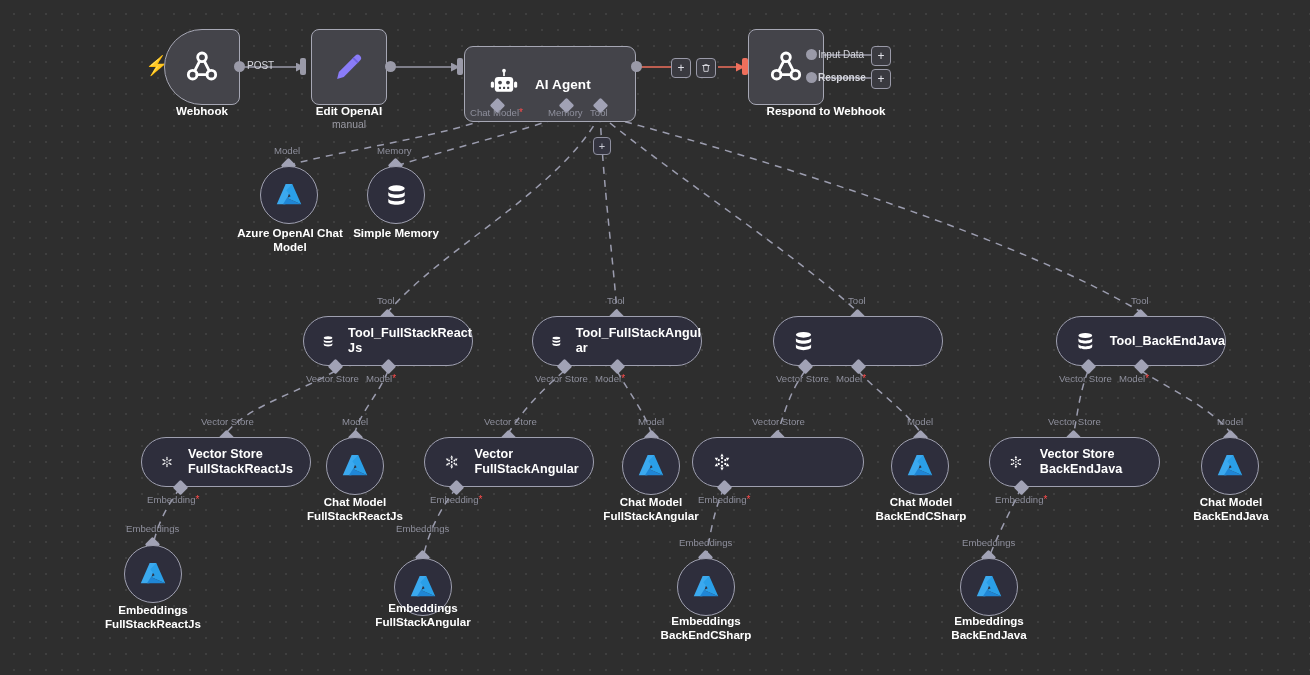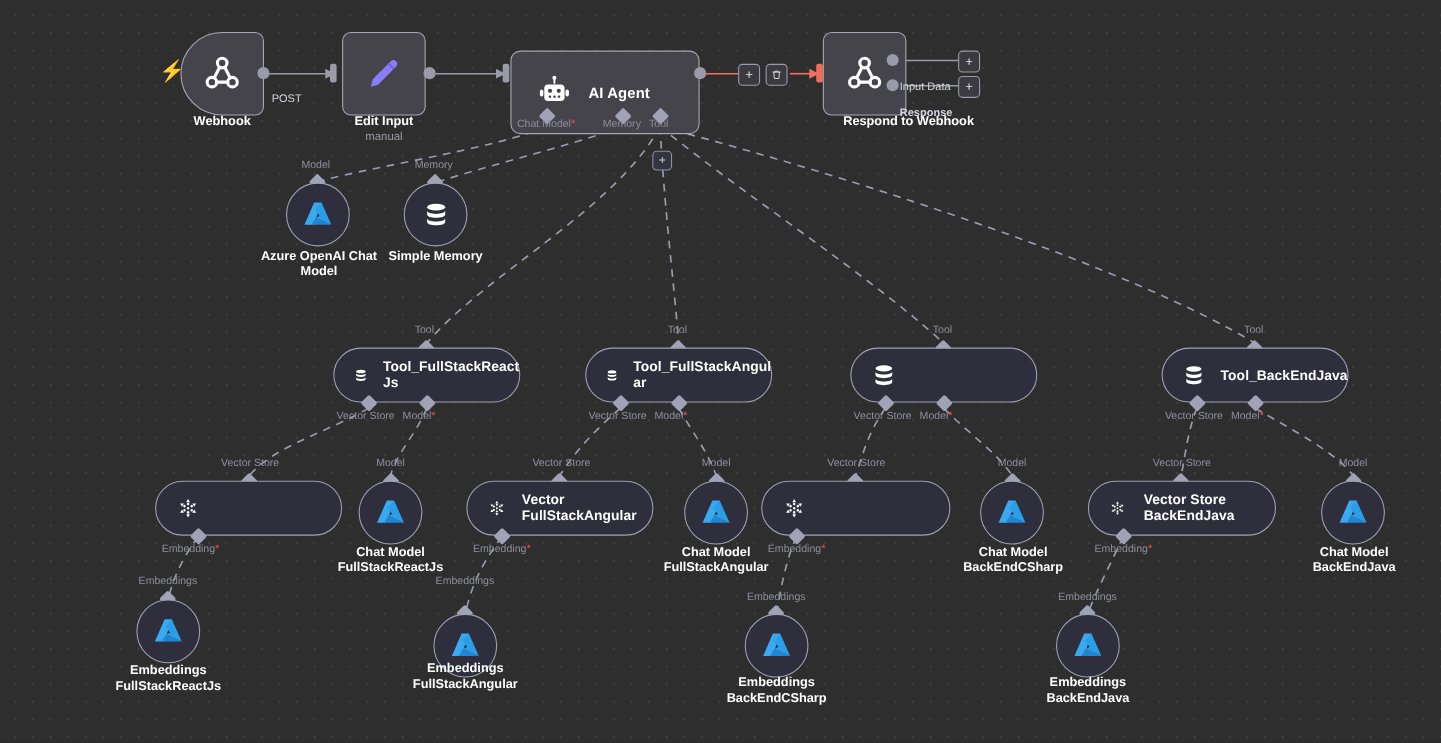--- a/index.html
+++ b/index.html
@@ -139,21 +139,20 @@
     font-size: 9.6px;
     white-space: nowrap;
     line-height: 11px;
   }
   .port-label .req { color: #ff4b4b; font-size: 10px; }
   .out-label {
     position: absolute;
     color: #d6d7de;
     font-size: 10px;
     white-space: nowrap;
-    margin-top: 25px;
   }
   
   .mini-btn {
     position: absolute;
     width: 18px;
     height: 18px;
     border-radius: 4px;
     border: 1.2px solid #9a9aa8;
     background: #3a3a40;
     display: flex;
@@ -252,21 +251,21 @@
   <div class="node-caption" style="left:142px; top:104px; width:120px;">Webhook</div>
 
   <div class="in-handle" style="left:300px; top:58px;"></div>
   <div class="node sq-node" style="left:311px; top:29px;">
     <svg class="icon" width="38" height="38" viewBox="0 0 24 24">
       <path d="M4.5 19.5 L5.6 15.2 L15.9 4.9 A2.1 2.1 0 0 1 19 7.9 L8.7 18.3 Z" fill="#8a7cf8"></path>
       <path d="M14.6 6.2 L17.6 9.2" stroke="#6f61e0" stroke-width="1.1" fill="none"></path>
     </svg>
   </div>
   <div class="dot-handle" style="left:385px; top:61px;"></div>
-  <div class="node-caption" style="left:289px; top:104px; width:120px;">Edit Input</div>
+  <div class="node-caption" style="left:289px; top:104px; width:120px;">Edit OpenAI</div>
   <div class="node-subcaption" style="left:289px; top:119px; width:120px;">manual</div>
 
   <div class="in-handle" style="left:457px; top:58px;"></div>
   <div class="node agent-node" style="left:464px; top:46px;">
     <svg class="icon" width="34" height="34" viewBox="0 0 24 24">
       <rect x="5.5" y="7" width="13" height="10.5" rx="2.4" fill="#ffffff"></rect>
       <rect x="11.4" y="3" width="1.2" height="3.4" fill="#ffffff"></rect>
       <circle cx="12" cy="2.6" r="1.3" fill="#ffffff"></circle>
       <rect x="2.7" y="10.2" width="2.2" height="4.4" rx="1.1" fill="#ffffff"></rect>
       <rect x="19.1" y="10.2" width="2.2" height="4.4" rx="1.1" fill="#ffffff"></rect>
@@ -425,20 +424,22 @@
             <path d="M0,-8.4 L1.7,-5.4 L-1.7,-5.4 Z"></path>
             <circle cx="0" cy="-3.8" r="1.15"></circle>
           </g>
         <g transform="rotate(300)">
             <path d="M0,-8.4 L1.7,-5.4 L-1.7,-5.4 Z"></path>
             <circle cx="0" cy="-3.8" r="1.15"></circle>
           </g>
         <circle cx="0" cy="0" r="1.1"></circle>
       </g>
     </svg>
+    <span class="pill-label">Vector Store
+FullStackReactJs</span>
   </div>
   <div class="diamond" style="left:175px; top:482px;"></div>
   <div class="port-label" style="left:147px; top:494px;"><span>Embedding</span><span class="req">*</span></div>
 
   <div class="port-label" style="left:342px; top:416px;">Model</div>
   <div class="diamond" style="left:350px; top:432px;"></div>
   <div class="node circ-node" style="left:326px; top:437px;">
     <svg class="icon" width="30" height="30" viewBox="0 0 24 24">
       <path d="M9.3 3.2 L14.6 3.2 L9.1 19.4 L2.2 19.4 Z" fill="#3ba9ef"></path>
       <path d="M10.3 14.3 L21.8 19.4 L7.2 19.4 Z" fill="#1f86d6"></path>

